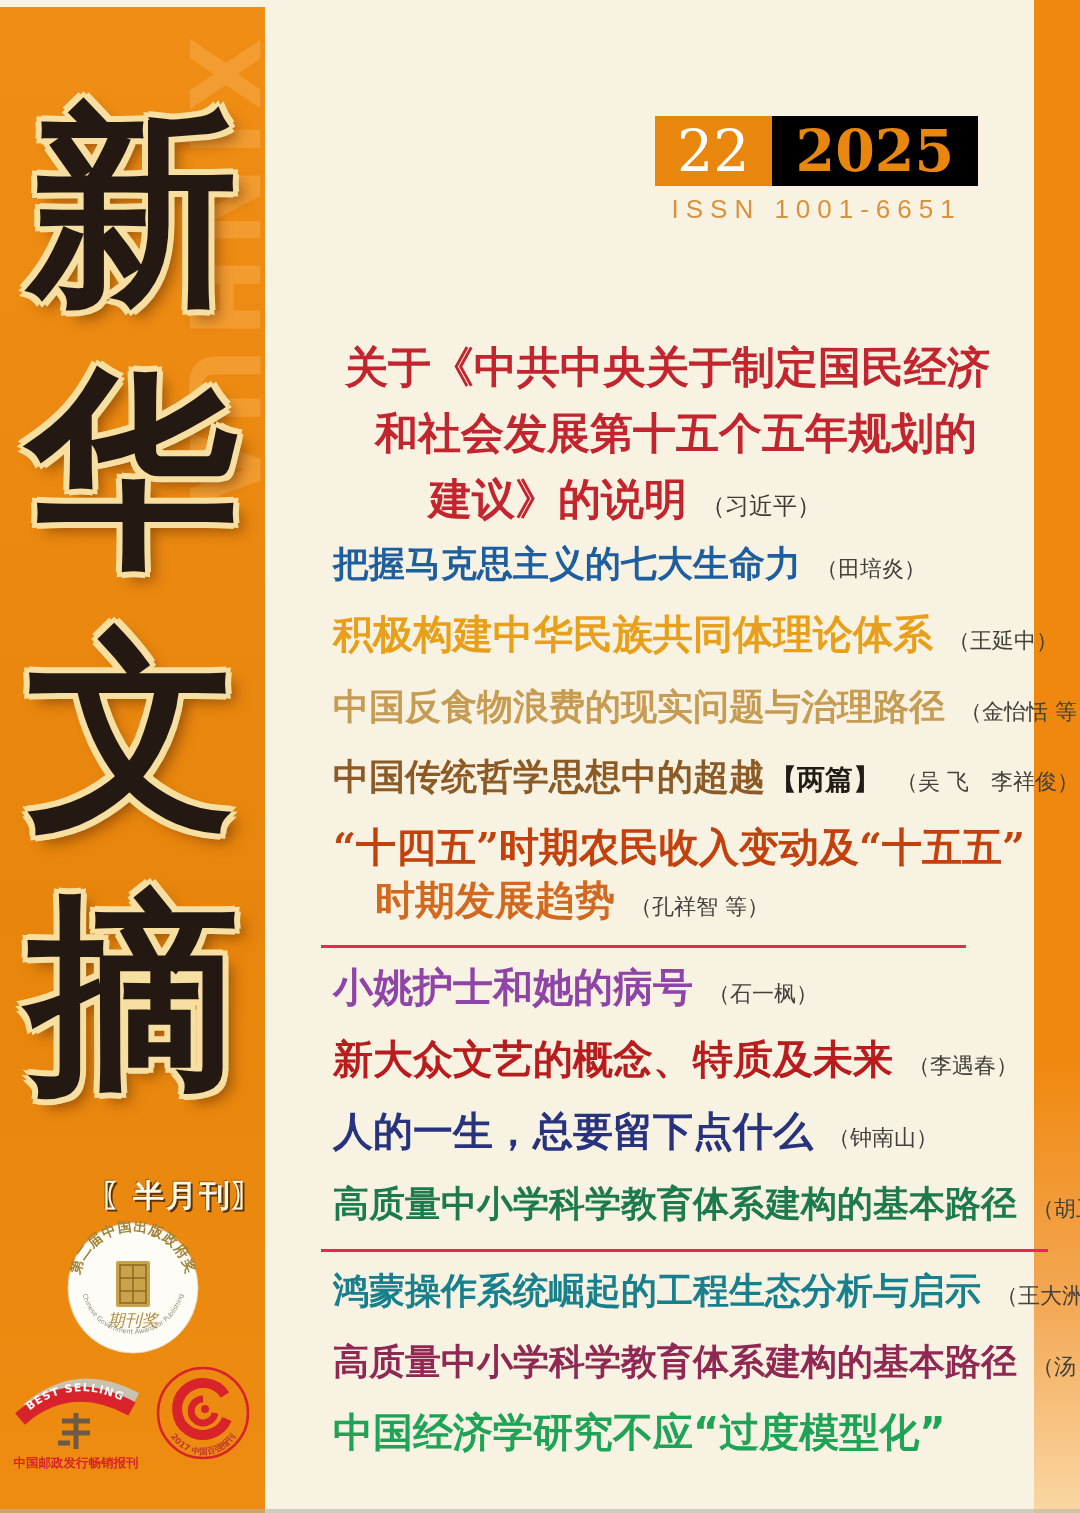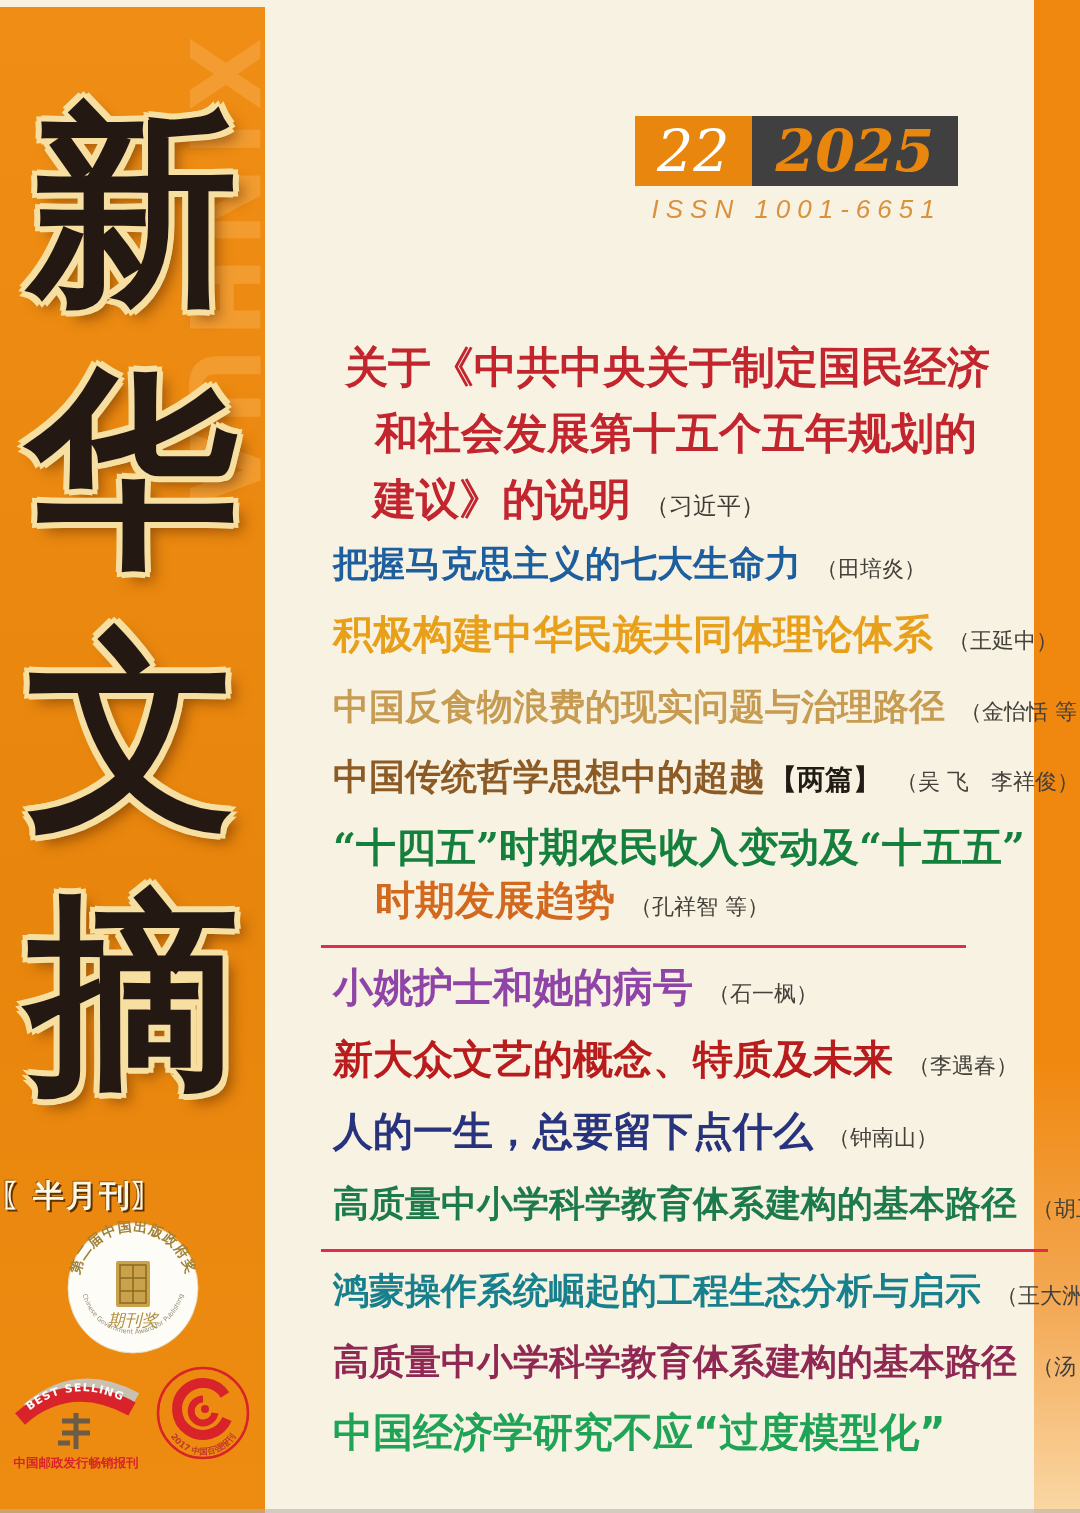--- a/index.html
+++ b/index.html
@@ -26,58 +26,58 @@
     display:flex;flex-direction:column;align-items:center;
   }
   .masthead span{
     font-size:212px;line-height:262px;font-weight:900;color:#241812;
     text-shadow:
       6px 0 0 #F6DFA0,-6px 0 0 #F6DFA0,0 6px 0 #F6DFA0,0 -6px 0 #F6DFA0,
       5px 5px 0 #F6DFA0,-5px 5px 0 #F6DFA0,5px -5px 0 #F6DFA0,-5px -5px 0 #F6DFA0,
       9px 9px 14px rgba(90,40,0,.55);
   }
   .frequency{
-    position:absolute;top:1168px;width:100%;text-align:left;
+    position:absolute;top:1168px;width:100%;text-align:right;
     font-size:31px;font-weight:bold;letter-spacing:2px;color:#FFF8E6;
     text-shadow:2px 2px 0 rgba(40,20,0,.75),-1px -1px 0 rgba(40,20,0,.4);
   }
   .badge{position:absolute;top:1214px;left:50%;transform:translateX(-50%);}
   .logos{
     position:absolute;top:1358px;left:0;width:100%;
     display:flex;justify-content:space-evenly;align-items:flex-start;
   }
   
   .right-strip{
     position:absolute;right:0;top:0;width:46px;height:1513px;
     background:linear-gradient(180deg,#F0880F 0%,#F0880F 70%,#F3A854 86%,#FAD7A4 100%);
   }
   
   .main{position:absolute;left:265px;top:0;width:769px;height:1513px;}
-  .issue-row{position:absolute;left:370px;top:116px;font-style:italic;}
+  .issue-row{position:absolute;left:390px;top:116px;}
   .issue-boxes{display:flex;}
   .issue-no{
     background:#E8860D;color:#FFFFFF;
     font-family:"DejaVu Serif","Liberation Serif",serif;
     font-size:57px;line-height:70px;padding:0 22px;font-weight:500;
   }
   .issue-year{
-    background:#404040;color:#E8860D;
+    background:#000000;color:#E8860D;
     font-family:"DejaVu Serif","Liberation Serif",serif;
     font-size:57px;line-height:70px;padding:0 24px;font-weight:bold;
   }
   .issn{
     margin-top:8px;color:#D9913B;font-size:26px;letter-spacing:7px;
     font-family:"Liberation Sans",sans-serif;text-align:center;
   }
   .feature{
     position:absolute;left:80px;top:334px;width:680px;
     color:#C2252E;font-weight:900;font-size:43px;line-height:66px;
   }
   .feature .l2{margin-left:30px;}
-  .feature .l3{margin-left:28px;}
+  .feature .l3{margin-left:84px;}
   .feature .author{
     font-size:24px;font-weight:normal;color:#413B35;margin-left:14px;
     font-family:"DejaVu Serif","Liberation Serif",serif;
   }
   .list{position:absolute;left:68px;top:538px;width:690px;}
   .row{line-height:50px;margin-bottom:13px;white-space:nowrap;}
   .t{font-weight:bold;}
   .serif{font-family:"DejaVu Serif","Liberation Serif",serif;}
   .sans{font-family:"DejaVu Sans","Liberation Sans",sans-serif;}
   .s36{font-size:36px;} .s38{font-size:40px;} .s40{font-size:40px;}
@@ -201,21 +201,21 @@
       <span class="t serif s36" style="color: rgb(198, 155, 82);">中国反食物浪费的现实问题与治理路径</span>
       <span class="a">（金怡恬  等）</span>
     </div>
 
     <div class="row">
       <span class="t sans s36" style="color: rgb(140, 90, 36);">中国传统哲学思想中的超越</span><span class="tag">【两篇】</span>
       <span class="a">（吴  飞　李祥俊）</span>
     </div>
 
     <div class="row">
-      <div><span class="t serif s38" style="color: #15803d;">“十四五”时期农民收入变动及“十五五”</span></div>
+      <div><span class="t serif s38" style="color: #c2410c;">“十四五”时期农民收入变动及“十五五”</span></div>
       <div class="cont indent"><span class="t serif s38" style="color: rgb(210, 105, 31);">时期发展趋势</span>
         <span class="a">（孔祥智  等）</span></div>
     </div>
 
 
     <div class="rule rule1"></div>
 
     <div class="row">
       <span class="t sans s38" style="color: rgb(143, 68, 168);">小姚护士和她的病号</span>
       <span class="a">（石一枫）</span>

